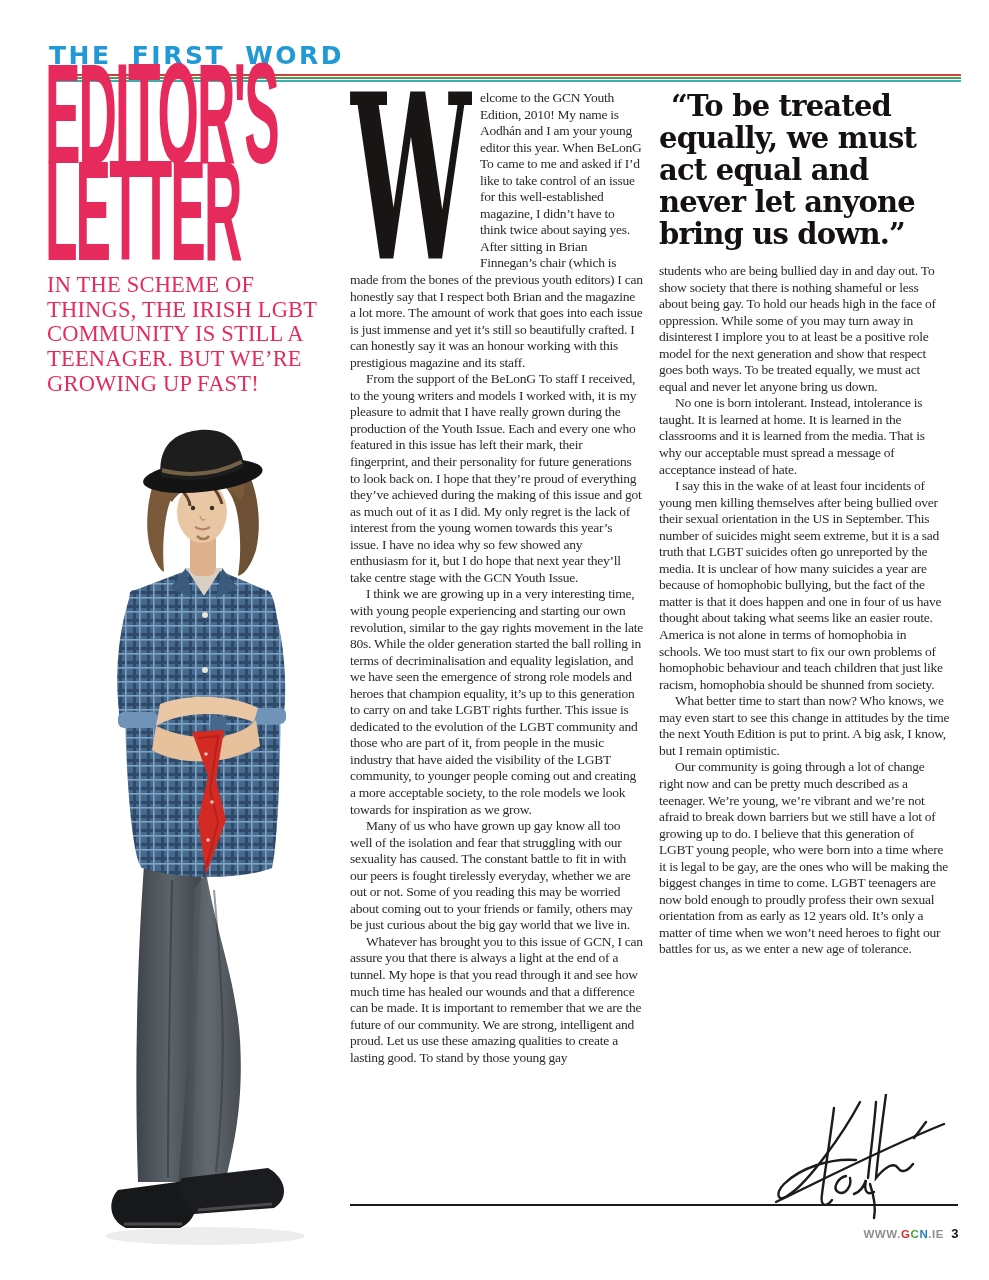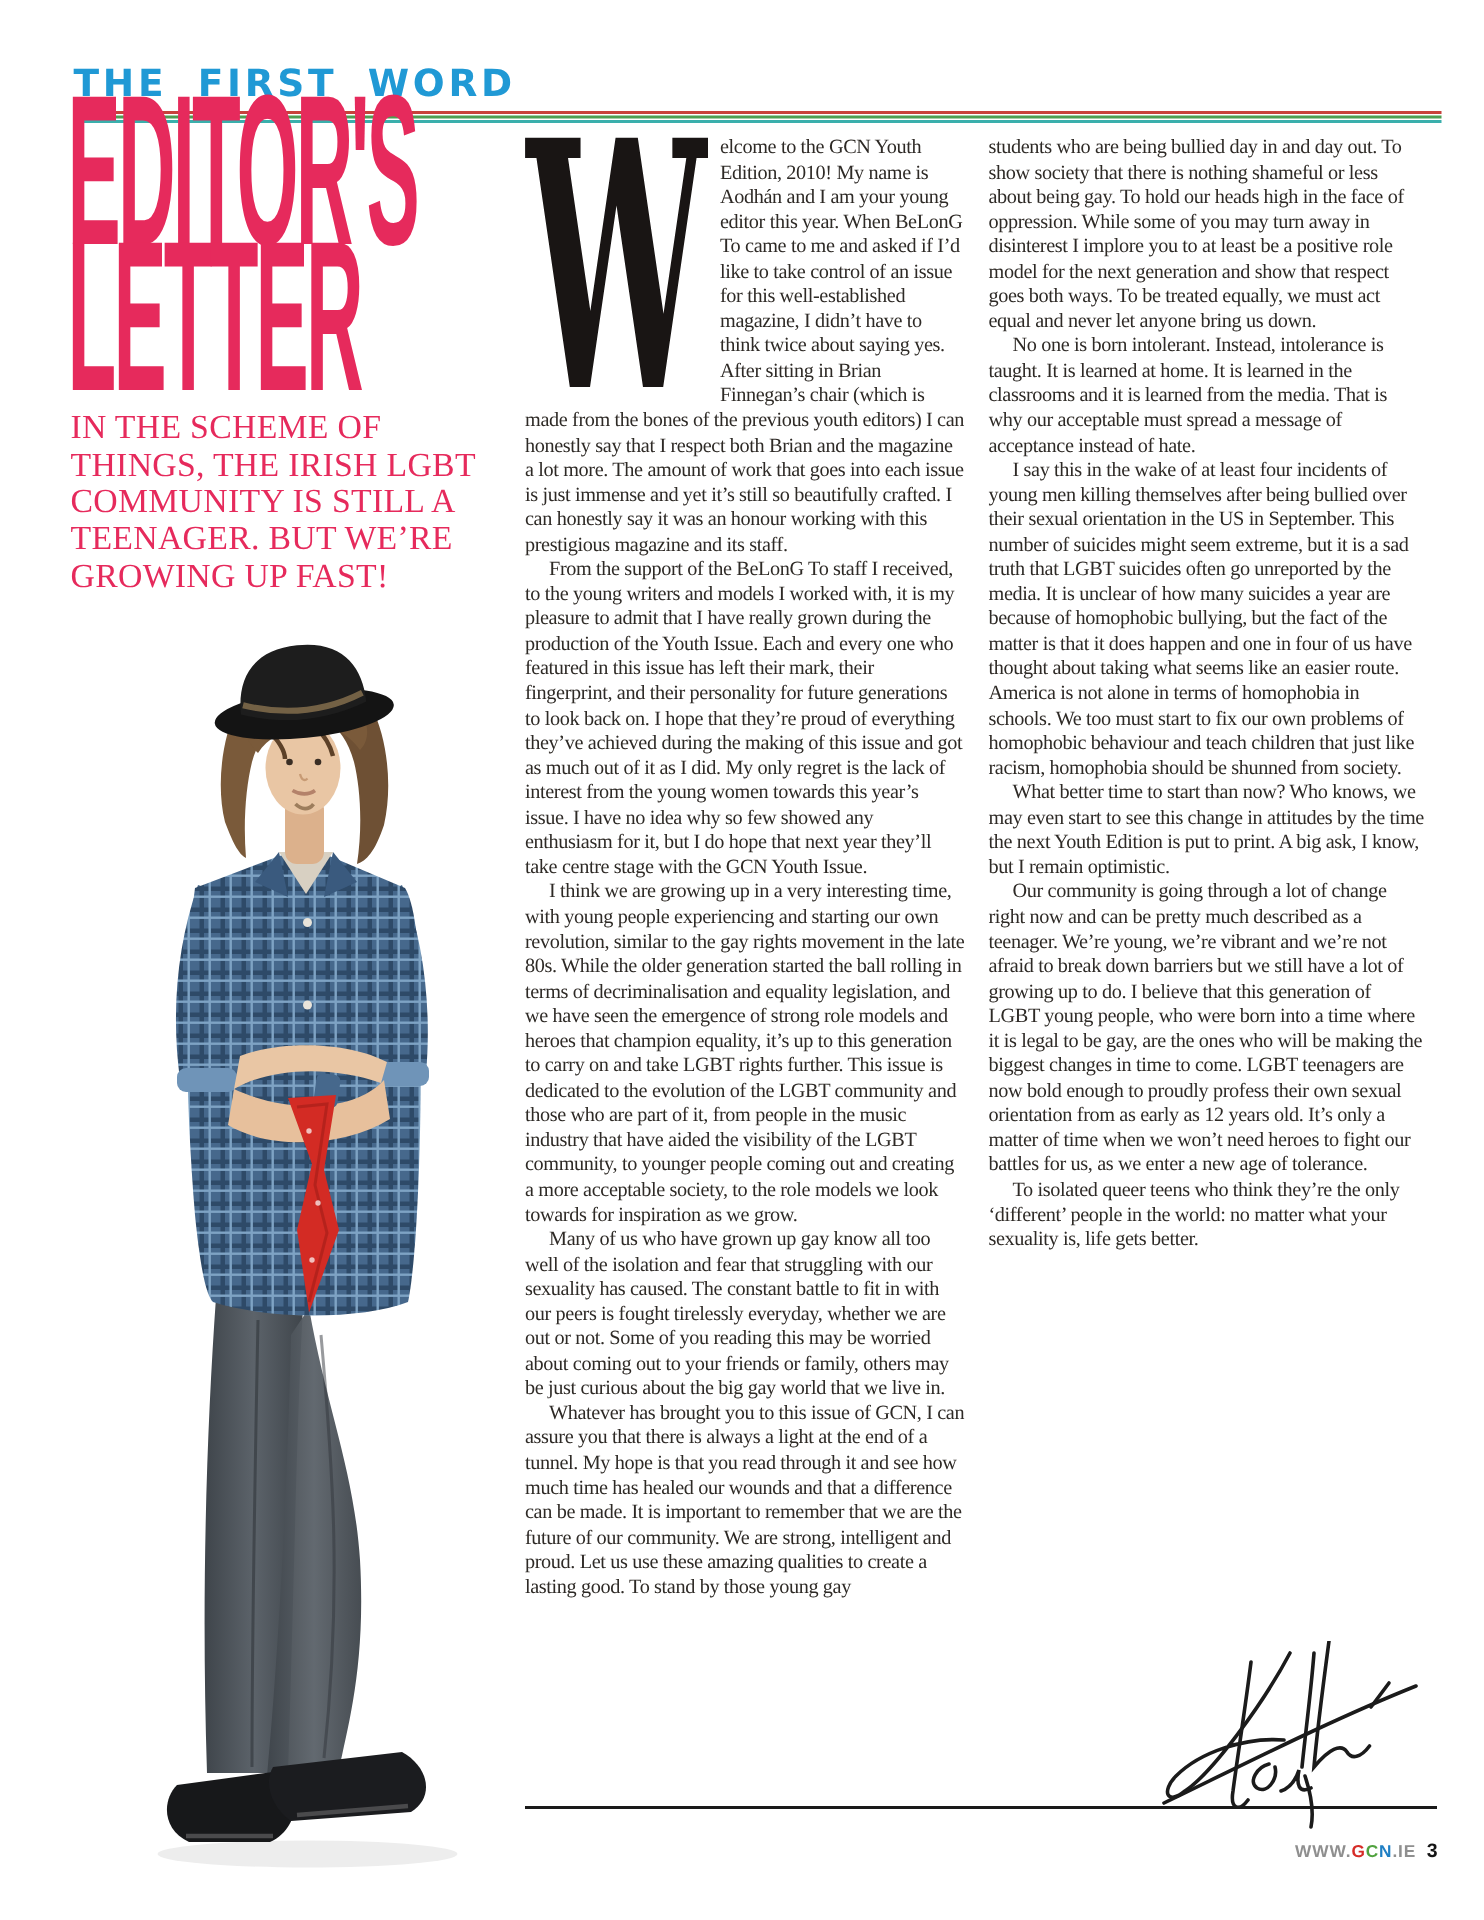--- a/index.html
+++ b/index.html
@@ -164,26 +164,26 @@
             <text x="1" y="167" font-family="DejaVu Serif, serif" font-weight="bold" font-size="228" fill="#191514" textLength="120" lengthAdjust="spacingAndGlyphs">W</text>
           </svg></span><span>elcome to the GCN Youth Edition, 2010! My name is Aodhán and I am your young editor this year. When BeLonG To came to me and asked if I’d like to take control of an issue for this well-established magazine, I didn’t have to think twice about saying yes. After sitting in Brian Finnegan’s chair (which is made from the bones of the previous youth editors) I can honestly say that I respect both Brian and the magazine a lot more. The amount of work that goes into each issue is just immense and yet it’s still so beautifully crafted. I can honestly say it was an honour working with this prestigious magazine and its staff.</span>
     </p>
     <p class="para indent">From the support of the BeLonG To staff I received, to the young writers and models I worked with, it is my pleasure to admit that I have really grown during the production of the Youth Issue. Each and every one who featured in this issue has left their mark, their fingerprint, and their personality for future generations to look back on. I hope that they’re proud of everything they’ve achieved during the making of this issue and got as much out of it as I did. My only regret is the lack of interest from the young women towards this year’s issue. I have no idea why so few showed any enthusiasm for it, but I do hope that next year they’ll take centre stage with the GCN Youth Issue.</p>
     <p class="para indent">I think we are growing up in a very interesting time, with young people experiencing and starting our own revolution, similar to the gay rights movement in the late 80s. While the older generation started the ball rolling in terms of decriminalisation and equality legislation, and we have seen the emergence of strong role models and heroes that champion equality, it’s up to this generation to carry on and take LGBT rights further. This issue is dedicated to the evolution of the LGBT community and those who are part of it, from people in the music industry that have aided the visibility of the LGBT community, to younger people coming out and creating a more acceptable society, to the role models we look towards for inspiration as we grow.</p>
     <p class="para indent">Many of us who have grown up gay know all too well of the isolation and fear that struggling with our sexuality has caused. The constant battle to fit in with our peers is fought tirelessly everyday, whether we are out or not. Some of you reading this may be worried about coming out to your friends or family, others may be just curious about the big gay world that we live in.</p>
     <p class="para indent">Whatever has brought you to this issue of GCN, I can assure you that there is always a light at the end of a tunnel. My hope is that you read through it and see how much time has healed our wounds and that a difference can be made. It is important to remember that we are the future of our community. We are strong, intelligent and proud. Let us use these amazing qualities to create a lasting good. To stand by those young gay</p>
   </div>
 
   <div class="colright">
+    <p class="pullquote">“To be treated equally, we must act equal and never let anyone bring us down.”</p>
     <p class="para">students who are being bullied day in and day out. To show society that there is nothing shameful or less about being gay. To hold our heads high in the face of oppression. While some of you may turn away in disinterest I implore you to at least be a positive role model for the next generation and show that respect goes both ways. To be treated equally, we must act equal and never let anyone bring us down.</p>
     <p class="para indent">No one is born intolerant. Instead, intolerance is taught. It is learned at home. It is learned in the classrooms and it is learned from the media. That is why our acceptable must spread a message of acceptance instead of hate.</p>
     <p class="para indent">I say this in the wake of at least four incidents of young men killing themselves after being bullied over their sexual orientation in the US in September. This number of suicides might seem extreme, but it is a sad truth that LGBT suicides often go unreported by the media. It is unclear of how many suicides a year are because of homophobic bullying, but the fact of the matter is that it does happen and one in four of us have thought about taking what seems like an easier route. America is not alone in terms of homophobia in schools. We too must start to fix our own problems of homophobic behaviour and teach children that just like racism, homophobia should be shunned from society.</p>
     <p class="para indent">What better time to start than now? Who knows, we may even start to see this change in attitudes by the time the next Youth Edition is put to print. A big ask, I know, but I remain optimistic.</p>
     <p class="para indent">Our community is going through a lot of change right now and can be pretty much described as a teenager. We’re young, we’re vibrant and we’re not afraid to break down barriers but we still have a lot of growing up to do. I believe that this generation of LGBT young people, who were born into a time where it is legal to be gay, are the ones who will be making the biggest changes in time to come. LGBT teenagers are now bold enough to proudly profess their own sexual orientation from as early as 12 years old. It’s only a matter of time when we won’t need heroes to fight our battles for us, as we enter a new age of tolerance.</p>
-    <p class="para indent">To isolated queer teens who think they’re the only ‘different’ people in the world: no matter what your sexuality is, life gets better.</p>
   </div>
 
   <div class="bottomrule"></div>
 
   <div class="signature" role="img" aria-label="Aodhán">
     <svg width="180" height="130" viewBox="0 0 180 130" xmlns="http://www.w3.org/2000/svg">
       <g fill="none" stroke="#1b1b1b" stroke-width="2.4" stroke-linecap="round">
         <path d="M88,8 C70,42 36,88 18,100 C6,110 2,100 12,90 C28,74 58,64 84,66"></path>
         <path d="M62,14 C58,46 52,84 50,100 C48,112 54,114 60,106"></path>
         <path d="M74,82 c-8,2 -14,12 -8,16 c7,4 14,-6 12,-14 m4,16 c6,-2 10,-8 12,-14 c-2,10 0,16 8,12"></path>

